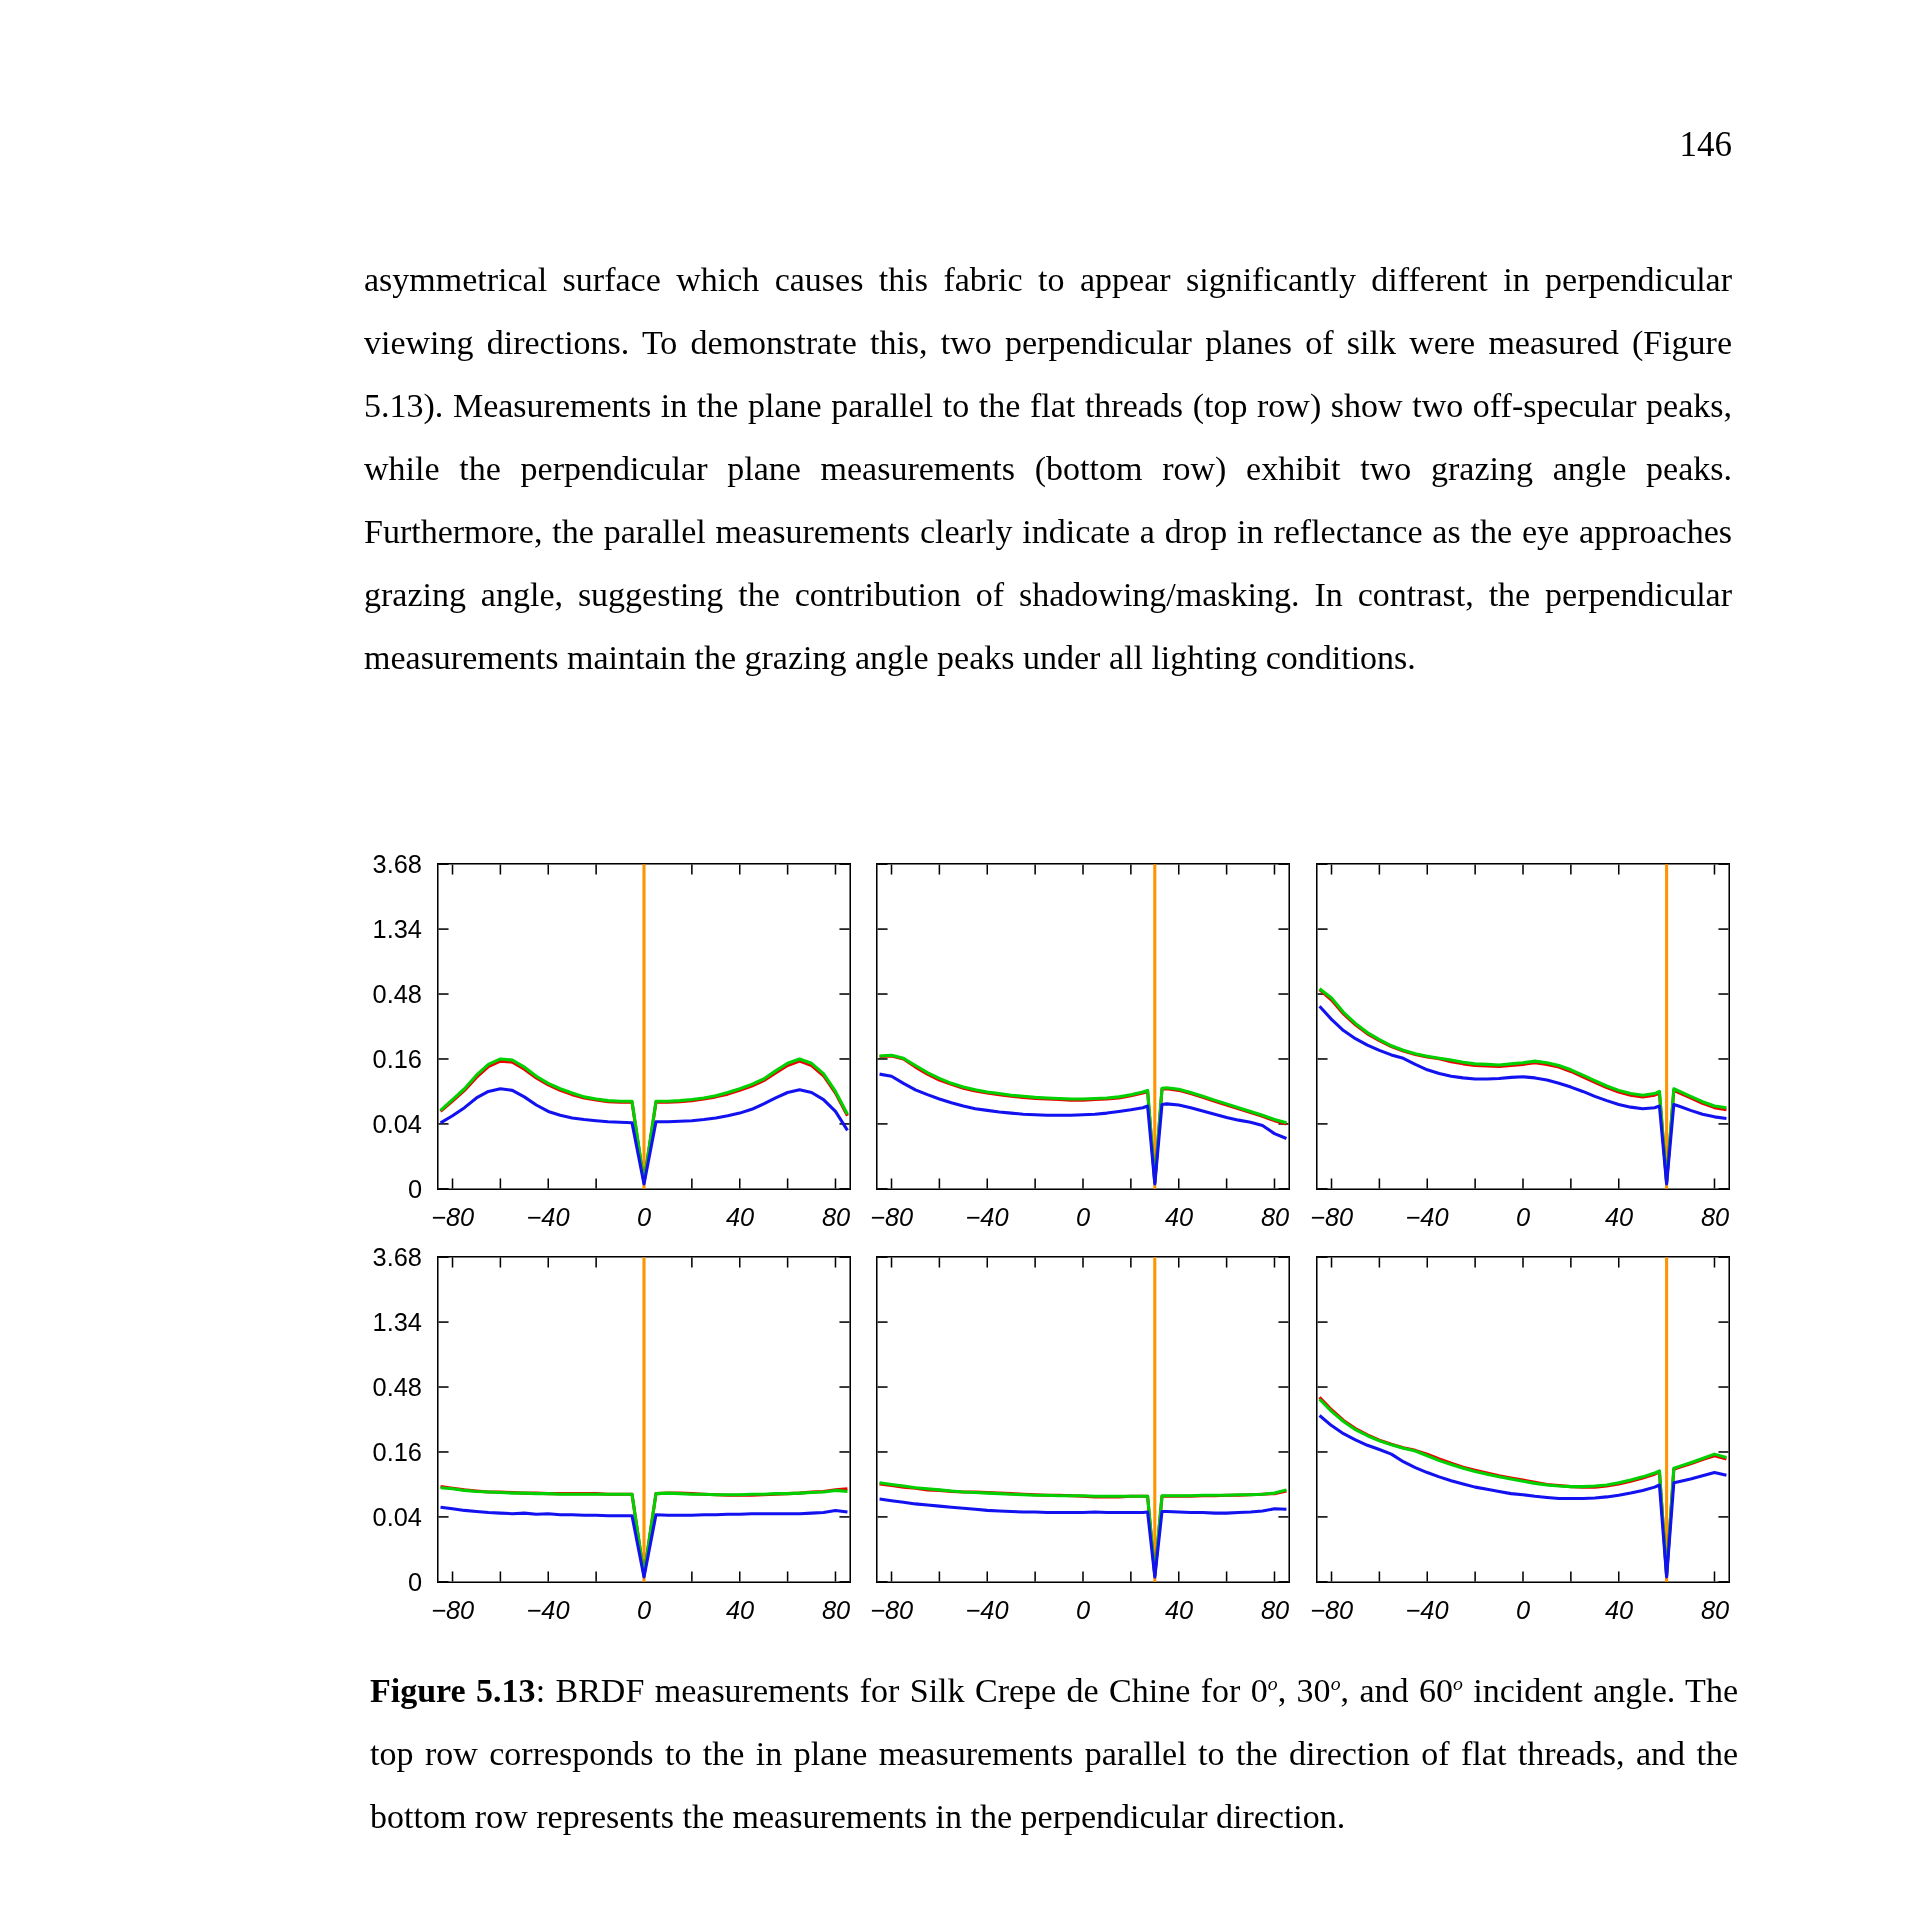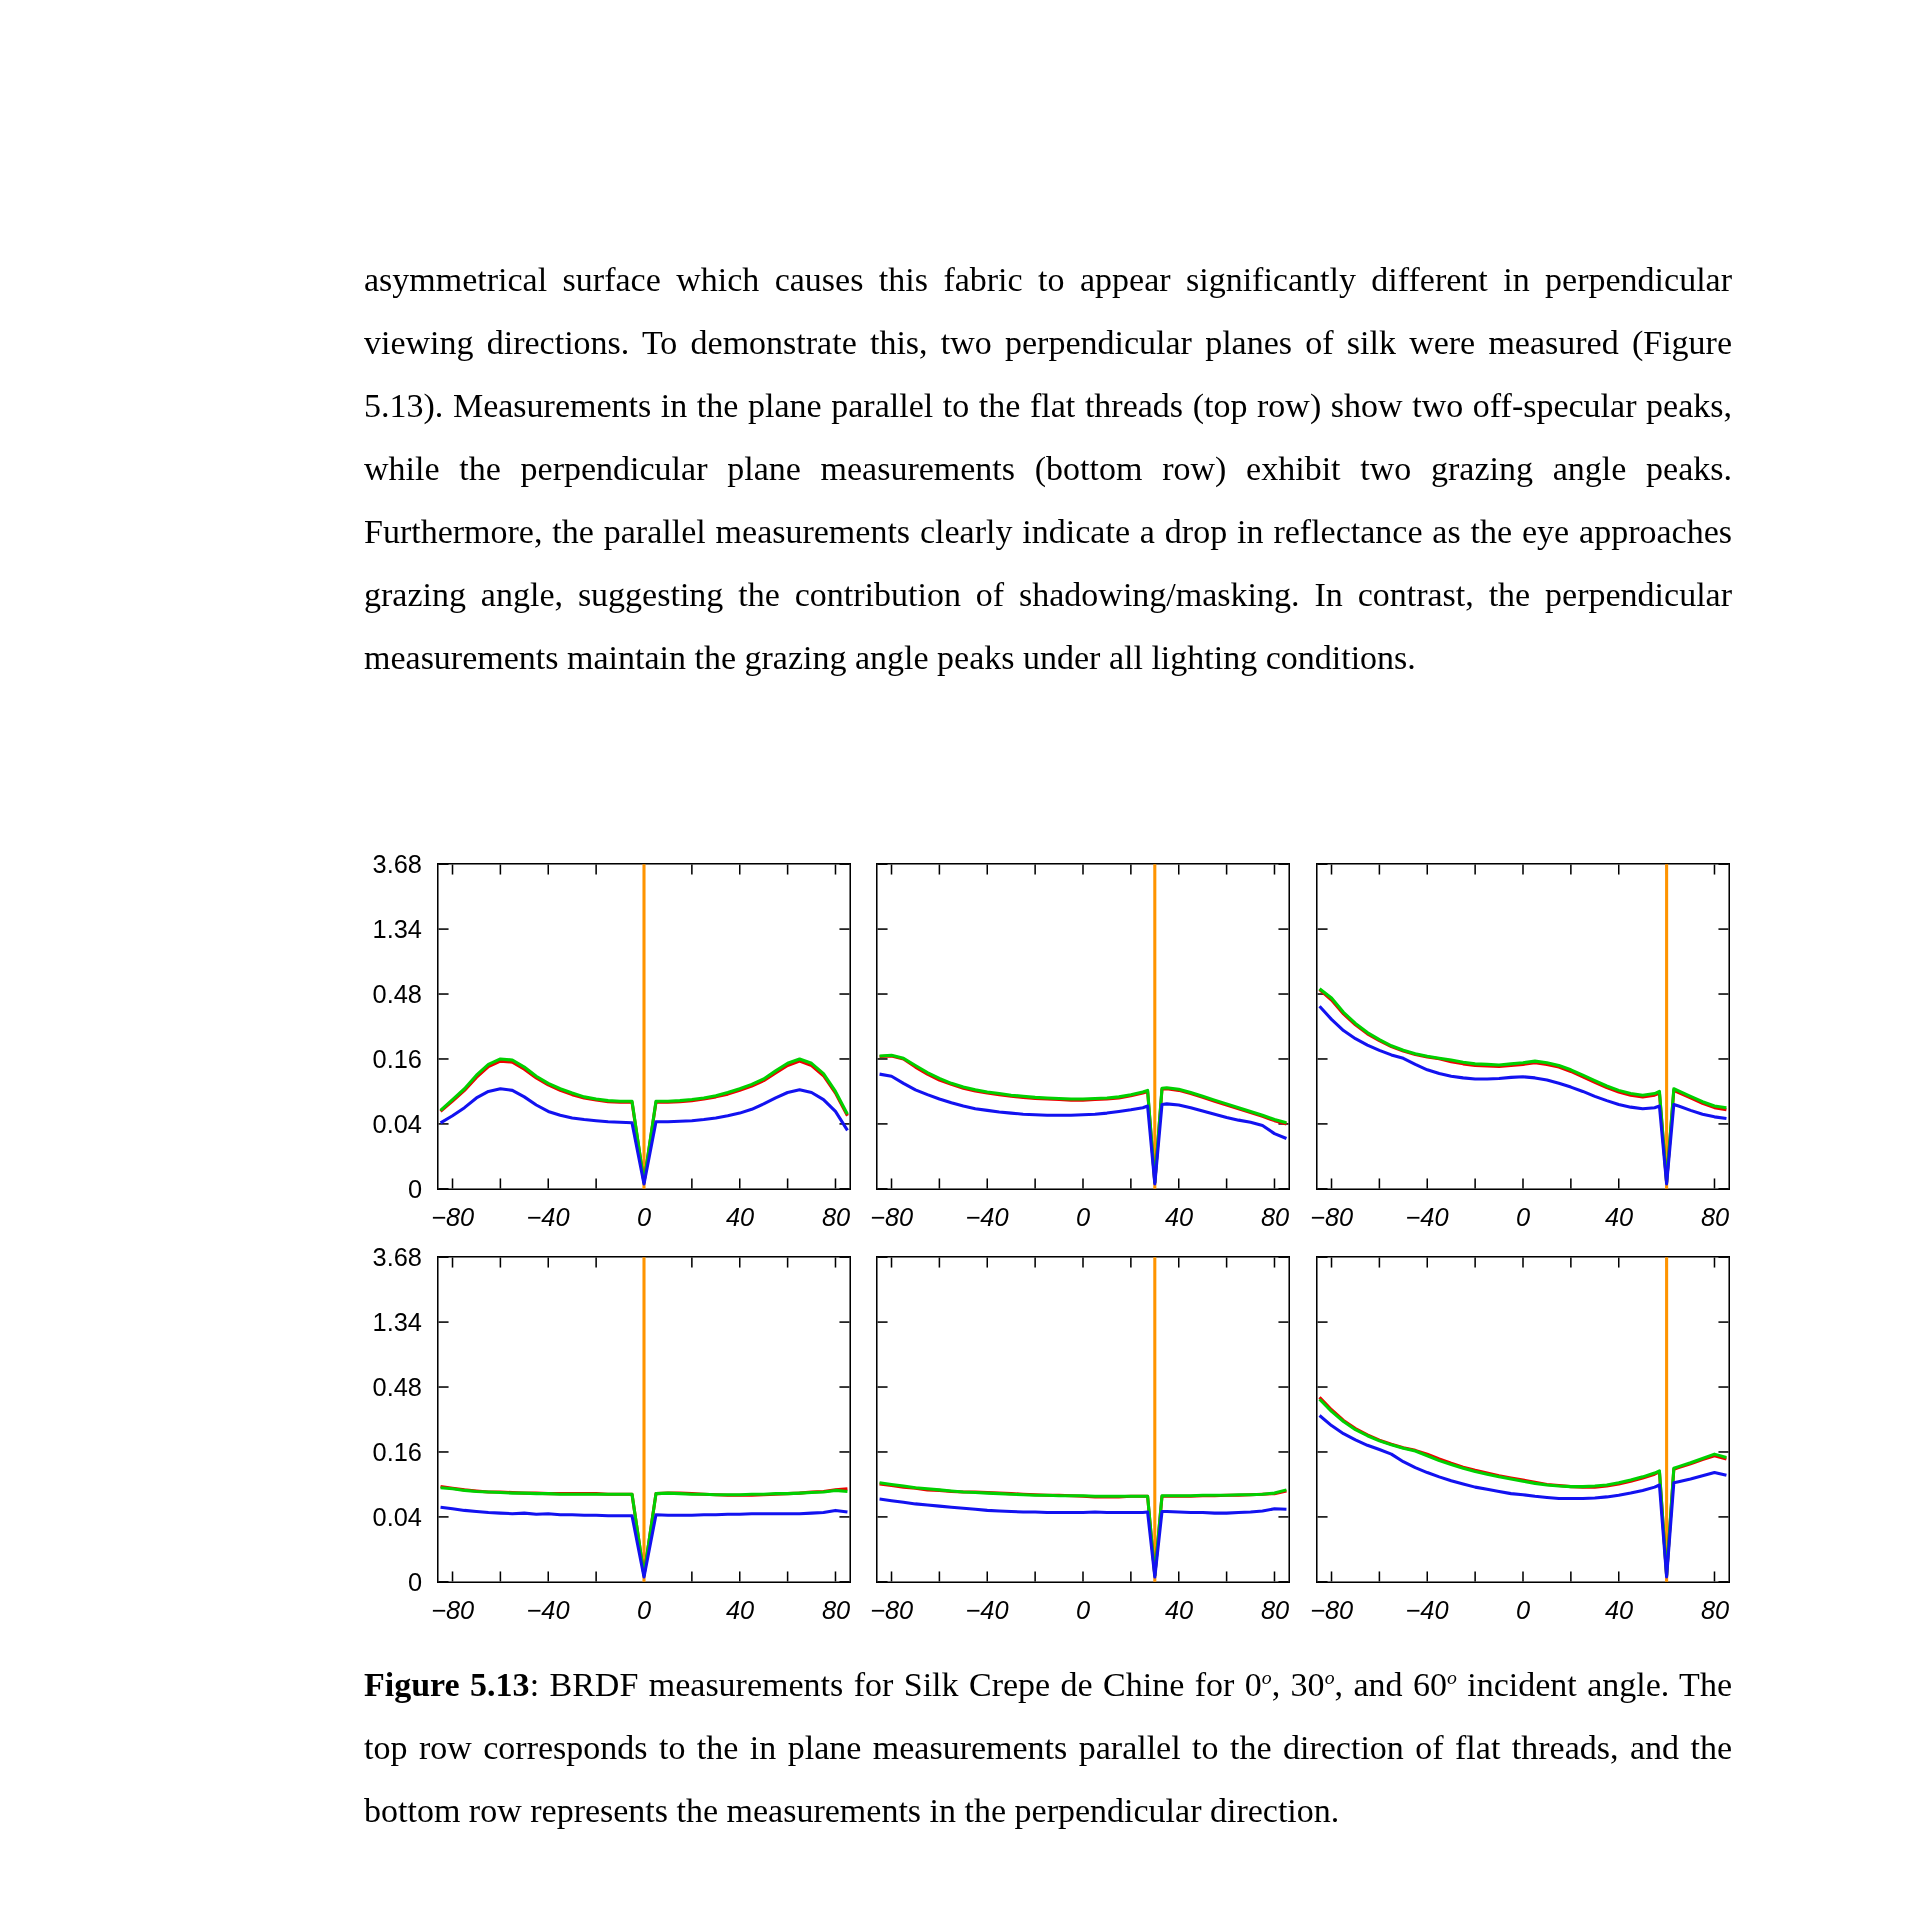--- a/index.html
+++ b/index.html
@@ -14,29 +14,30 @@
   #plots{position:absolute;left:0;top:0;width:1368px;height:767px;}
   .plot-cell{position:absolute;width:414px;height:327px;}
   .plot-cell svg{display:block;}
   .xlabels{position:absolute;width:414px;height:37px;font-style:italic;}
   .xlabels span{position:absolute;width:62px;text-align:center;
         font-family:"Liberation Sans",sans-serif;font-size:25.4px;line-height:37px;}
   .ylabels{position:absolute;left:0;width:58px;height:327px;}
   .ylabels span{position:absolute;right:0;width:58px;height:31px;line-height:31px;
         text-align:right;font-family:"Liberation Sans",sans-serif;font-size:25.4px;}
   .caption{position:absolute;top:1653px;left:364px;width:1368px;font-size:34px;
-        line-height:63px;text-align:justify;margin:0;}
+        line-height:63px;text-align:justify;margin:6px;}
   .caption b{font-weight:bold;}
   .caption sup{font-size:58%;font-style:italic;line-height:0;}
 </style>
 </head>
 <body>
 
 <div class="page">
 
+  <div class="page-number">146</div>
 
   <p class="para p1">asymmetrical surface which causes this fabric to appear significantly different in perpendicular viewing directions. To demonstrate this, two perpendicular planes of silk were measured (Figure 5.13). Measurements in the plane parallel to the flat threads (top row) show two off-specular peaks, while the perpendicular plane measurements (bottom row) exhibit two grazing angle peaks. Furthermore, the parallel measurements clearly indicate a drop in reflectance as the eye approaches grazing angle, suggesting the contribution of shadowing/masking. In contrast, the perpendicular measurements maintain the grazing angle peaks under all lighting conditions.</p>
 
   <div class="figure">
     <div id="plots">
         <div class="plot-cell" style="left: 73px; top: 0px;">
           <svg viewBox="0 0 1075 850" width="100%" height="100%" preserveAspectRatio="none">
             <rect x="2" y="2" width="1071" height="846" fill="none" stroke="#000000" stroke-width="4"></rect>
             <line x1="40.2906976744186" y1="846" x2="40.2906976744186" y2="820" stroke="#000000" stroke-width="4"></line>
             <line x1="40.2906976744186" y1="4" x2="40.2906976744186" y2="30" stroke="#000000" stroke-width="4"></line>

